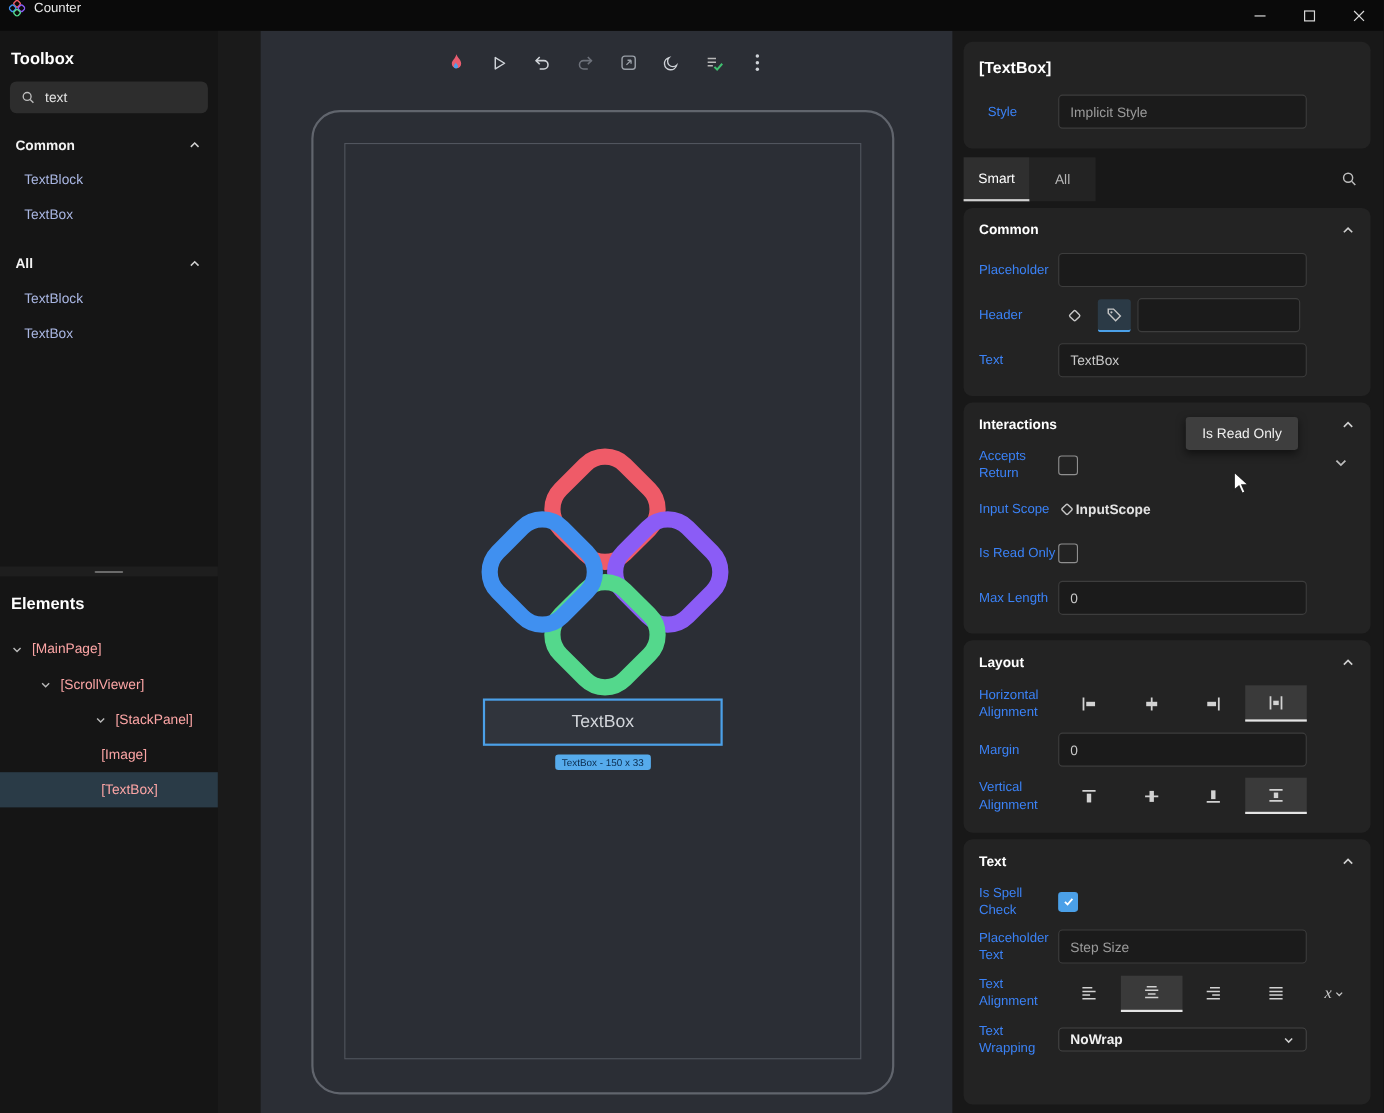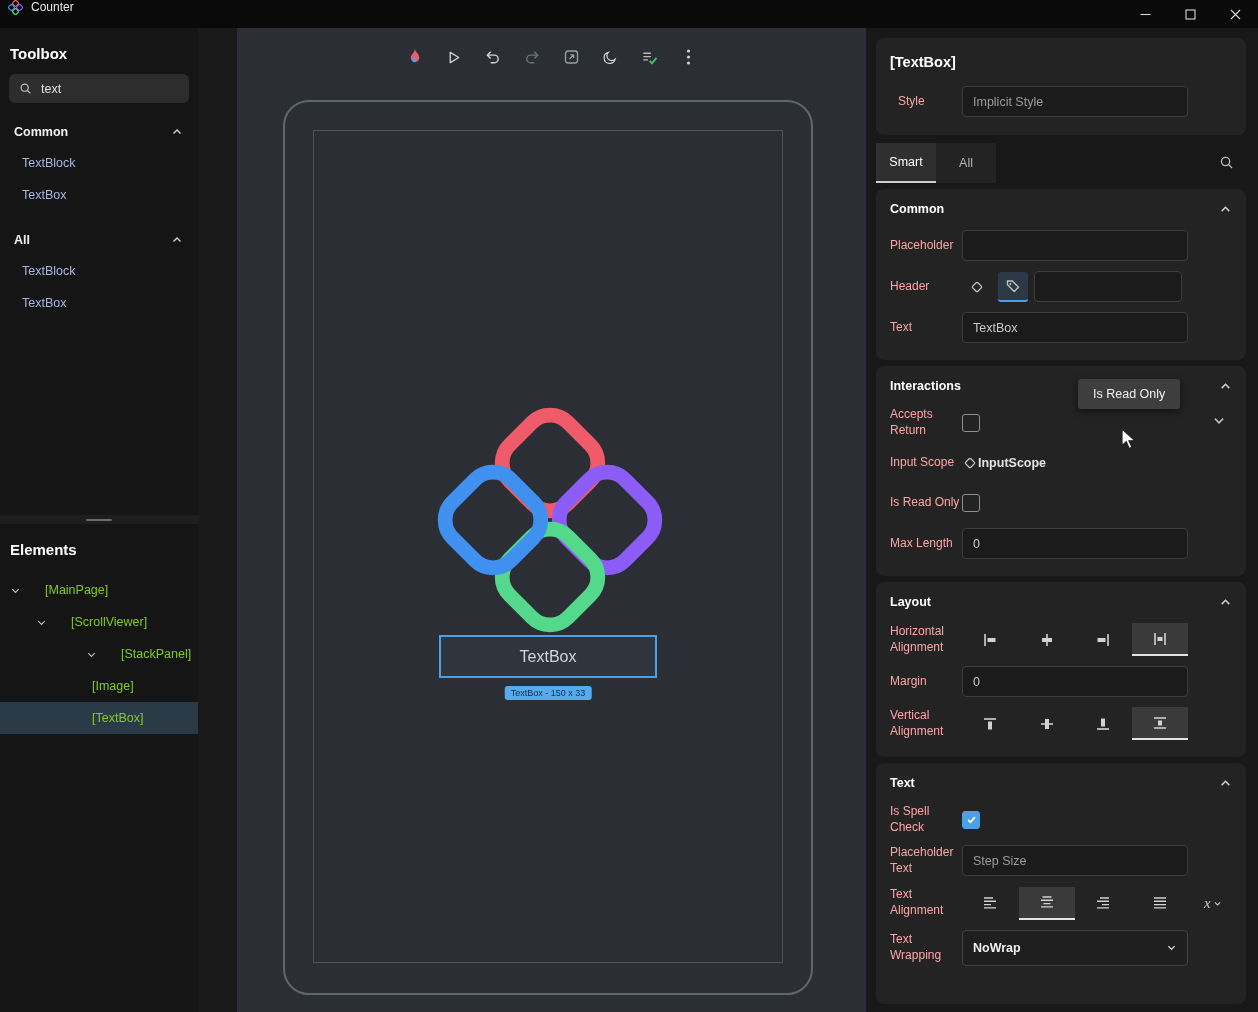--- a/index.html
+++ b/index.html
@@ -22,21 +22,21 @@
   .searchbox input{flex:1;background:transparent;border:none;outline:none;color:#e3e3e3;font-size:12.5px;font-family:inherit}
   .searchbox .clear{color:#cfcfcf;display:flex}
   .tb-section-header{display:flex;align-items:center;justify-content:space-between;padding:0 15px 0 14px;height:30px;margin-top:14px}
   .tb-section-header .lbl{font-size:12.5px;font-weight:bold;color:#f2f2f2}
   .tb-item{height:32px;display:flex;align-items:center;padding-left:22px;font-size:12.5px;color:#a9b6e2}
   .chev{color:#cfcfcf;display:flex}
   .toolbox-area{height:487px;overflow:hidden}
   .splitter{height:9px;background:#1e1e1e;display:flex;align-items:center;justify-content:center}
   .splitter .grip{width:26px;height:2px;background:#6a6a6a;border-radius:1px}
   .tree{padding-top:4px}
-  .tree-row{height:32px;display:flex;align-items:center;font-size:12.5px;color:#84cc16;gap:24px}
+  .tree-row{height:32px;display:flex;align-items:center;font-size:12.5px;color:#fca5a5;gap:8px}
   .tree-row .tchev{color:#b9b9b9;display:flex}
   .tree-row.selected{background:#2a3b47}
   .d0{padding-left:10px}.d1{padding-left:36px}.d2{padding-left:42px}.d3{padding-left:86px}.leaf{padding-left:92px}
 
   
   .canvas{position:absolute;top:28px;left:237px;width:629px;bottom:0;background:#2b2e35}
   .canvas-toolbar{position:absolute;top:16px;left:50%;transform:translateX(-50%);display:flex;align-items:center;gap:13px;color:#cfd3d8}
   .tool-ic{width:26px;height:26px;display:flex;align-items:center;justify-content:center;border-radius:4px}
   .dim{color:#6d717a}
   .semi{color:#9aa0a8}
@@ -46,42 +46,42 @@
   .canvas-textbox{position:absolute;left:202px;top:607px;width:218px;height:43px;background:#30343c;border:2px solid #4ba0e8;display:flex;align-items:center;justify-content:center;font-size:16px;color:#d3d6db}
   .size-badge{position:absolute;left:311px;top:658px;transform:translateX(-50%);background:#56abec;color:#0b2c4e;font-size:9px;padding:2px 6px;border-radius:3px;white-space:nowrap}
 
   
   .inspector{position:absolute;top:28px;left:866px;width:392px;bottom:0;background:#181818;padding:10px 12px 8px 10px;display:flex;flex-direction:column;gap:6px}
   .card{background:#232323;border-radius:8px}
   .header-card{padding:16px 14px 18px}
   .insp-title{font-size:14.5px;font-weight:bold;color:#fff}
   .style-row{display:flex;align-items:center;margin-top:16px}
   .style-row .plabel{width:72px;padding-left:8px}
-  .plabel{font-size:12px;color:#fca5a5;line-height:1.3}
+  .plabel{font-size:12px;color:#3b82f6;line-height:1.3}
   .tinput{background:#1b1b1b;border:1px solid #3d3d3d;border-radius:4px;height:31px;color:#c9c9c9;font-size:12.5px;padding:0 10px;width:226px;font-family:inherit;outline:none}
   .tinput.ghost{color:#9b9b9b}
   .tabs{display:flex;align-items:stretch;height:40px;position:relative;margin-top:2px}
   .tab{width:60px;display:flex;align-items:center;justify-content:center;font-size:12.5px;color:#b5b5b5;background:#232323}
   .tab.selected{background:#2f2f2f;color:#fff;border-bottom:2px solid #cfcfcf}
   .tabs .search-ic{position:absolute;right:12px;top:12px;color:#bdbdbd}
   .section{padding-bottom:12px}
   .section.grow{flex:1}
   .section-header{display:flex;align-items:center;justify-content:space-between;padding:13px 14px 9px 14px}
   .section-title{font-size:12.5px;font-weight:bold;color:#fff}
   .prop-row{display:grid;grid-template-columns:72px 226px 1fr;align-items:center;padding:5px 0 5px 14px;min-height:40px}
   .ctrl{display:flex;align-items:center}
   .cb{width:18px;height:18px;border:1.5px solid #8f8f8f;border-radius:3px;background:transparent}
   .cb.checked{background:#4ba0e8;border-color:#4ba0e8;display:flex;align-items:center;justify-content:center}
   .iconbtn{width:30px;height:30px;display:flex;align-items:center;justify-content:center;color:#c6c6c6;border-radius:3px}
   .iconbtn.sel{background:#2b3a46;border-bottom:2px solid #4ba0e8}
   .scope{display:flex;align-items:center;color:#e3e3e3;font-size:12.5px}
   .algroup{display:flex;width:226px}
   .al-btn{flex:1;height:33px;display:flex;align-items:center;justify-content:center;color:#d2d2d2}
   .al-btn.selected{background:#3a3a3a;border-bottom:2px solid #e4e4e4}
-  .dropdown{width:226px;height:36px;background:#1f1f1f;border:1px solid #444;border-radius:4px;display:flex;align-items:center;justify-content:space-between;padding:0 10px;color:#f0f0f0;font-size:12.5px;font-weight:bold}
+  .dropdown{width:226px;height:22px;background:#1f1f1f;border:1px solid #444;border-radius:4px;display:flex;align-items:center;justify-content:space-between;padding:0 10px;color:#f0f0f0;font-size:12.5px;font-weight:bold}
   .xvar{display:flex;align-items:center;gap:2px;margin-left:16px;color:#c9c9c9}
   .xvar .xg{font-family:"Liberation Serif",serif;font-style:italic;font-size:15px}
 
   
   .floating-readonly{position:absolute;left:1078px;top:379px;height:30px;padding:0 15px;background:#3e3e3e;border-radius:3px;color:#f0f0f0;font-size:12.5px;display:flex;align-items:center;box-shadow:0 3px 8px rgba(0,0,0,.5);z-index:30}
   .floating-chev{position:absolute;left:1212px;top:414px;color:#bdbdbd;z-index:30}
   .cursor{position:absolute;left:1118px;top:428px;z-index:60;pointer-events:none}
 </style>
 </head>
 <body>

